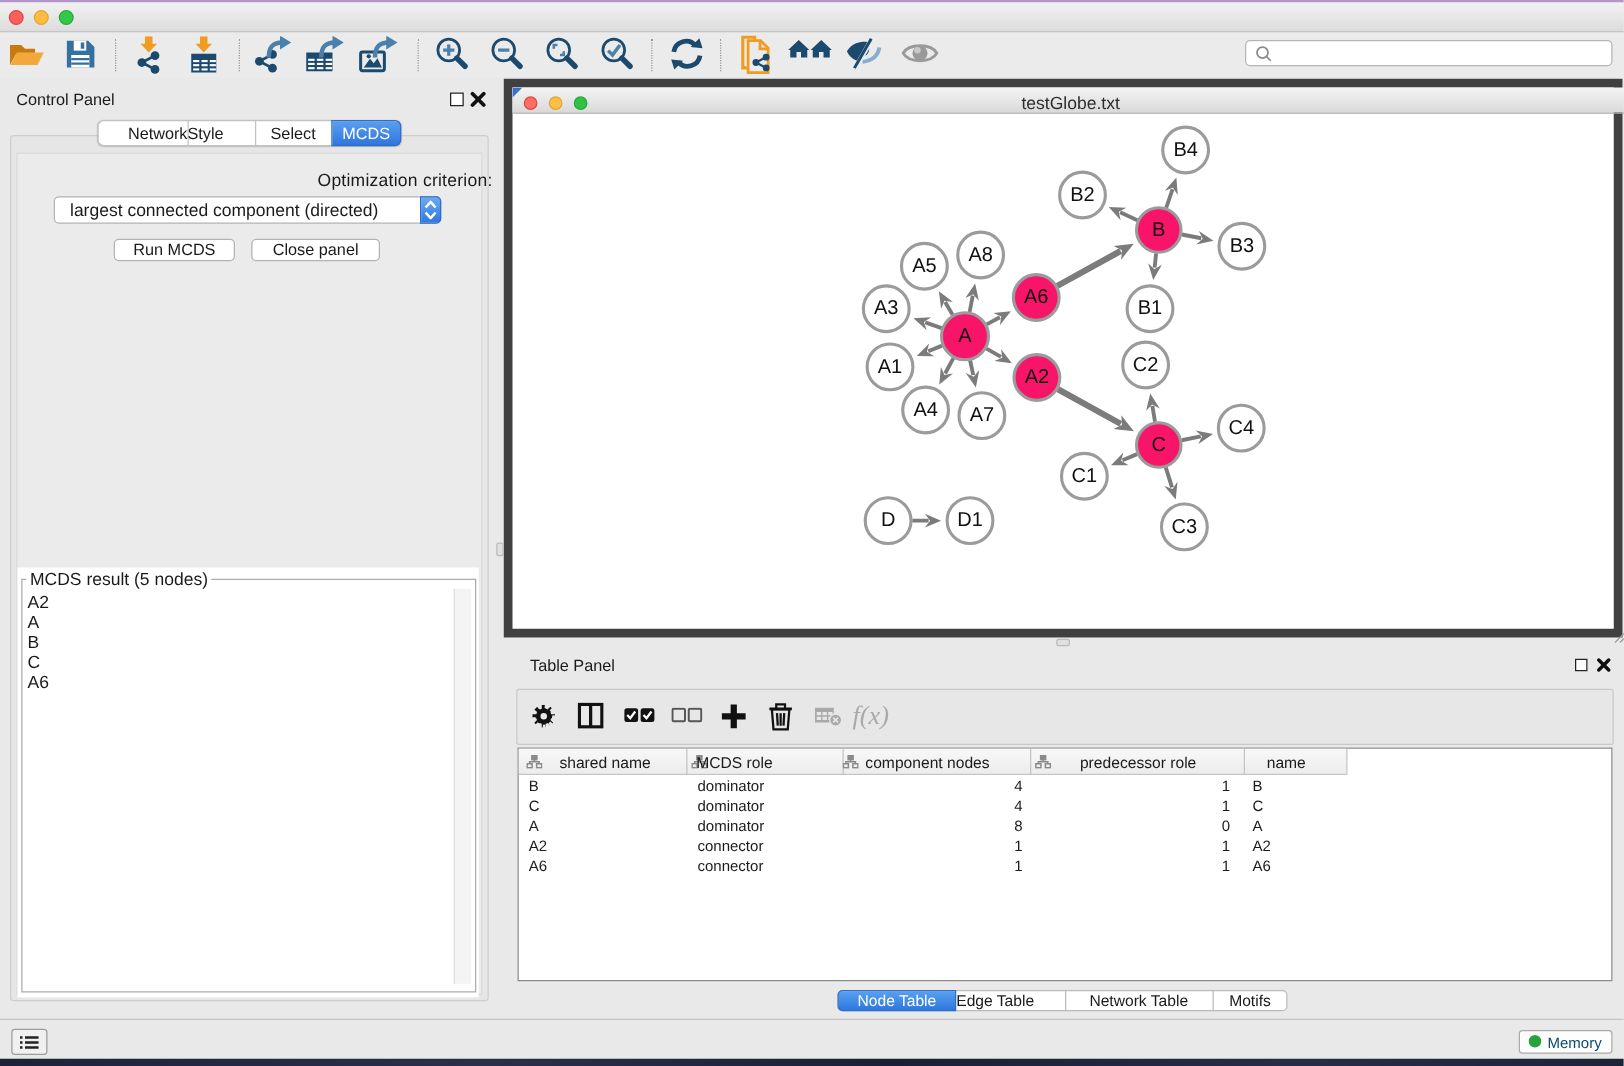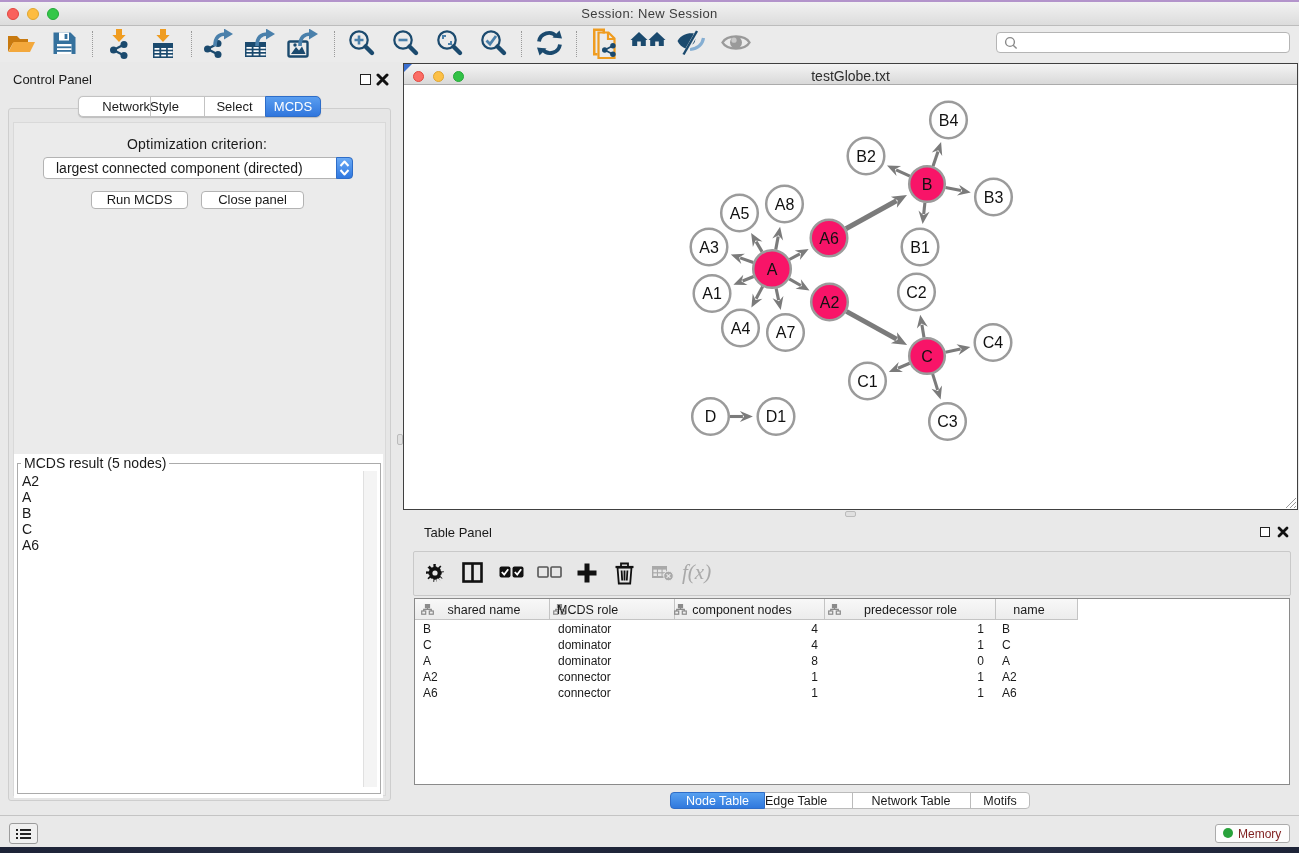--- a/index.html
+++ b/index.html
@@ -8,21 +8,20 @@
 .vsep{position:absolute;top:5px;height:26px;width:0;border-left:1px dotted #9a9a9a}
 .tl{border-radius:50%;position:absolute}
 </style></head>
 <body>
 
 <div class="abs" style="left:0;top:0;width:1299px;height:2px;background:#b394cb"></div>
 <div class="abs" style="left:0;top:2px;width:1299px;height:24px;background:linear-gradient(#f2f2f2,#dcdcdc);border-bottom:1px solid #bcbcbc">
 <div class="tl" style="left:7px;top:6px;width:12px;height:12px;background:#f9615c;border:1px solid #e1473f"></div>
 <div class="tl" style="left:27px;top:6px;width:12px;height:12px;background:#fdbc40;border:1px solid #e0a62f"></div>
 <div class="tl" style="left:47px;top:6px;width:12px;height:12px;background:#34c749;border:1px solid #24a939"></div>
-<div class="abs" style="left:0;top:4px;width:1299px;text-align:center;font-size:13px;letter-spacing:0.35px;color:#3c3c3c">Session: New Session</div>
 </div>
 <div class="abs" style="left:0;top:26px;width:1299px;height:36px;background:#ebebeb">
 <div class="vsep" style="left:92px"></div>
 <div class="vsep" style="left:191px"></div>
 <div class="vsep" style="left:334px"></div>
 <div class="vsep" style="left:521px"></div>
 <div class="vsep" style="left:576px"></div>
 <svg class="abs" style="left:6px;top:4px" width="30" height="27" viewBox="0 0 30 27">
       <path d="M2,6 h9 l3,3 h8 v4 H2 Z" fill="#c87a10"></path>
       <path d="M2,22 V8 h9 l3,3 h8 v2 H7 Z" fill="#c87a10"></path>
@@ -180,37 +179,37 @@
 <div class="abs" style="left:8px;top:46px;width:383px;height:693px;background:#e6e6e6;border:1px solid #cecece;border-radius:3px"></div>
 <div class="abs" style="left:13px;top:60px;width:373px;height:674px;background:#ebebeb;border:1px solid #d9d9d9"></div>
 <div class="abs" style="left:78px;top:34px;width:243px;height:21px;background:#fff;border:1px solid #c3c3c3;border-radius:5px;box-shadow:0 0.5px 1px rgba(0,0,0,0.18)"></div>
 <div class="abs" style="left:150px;top:34px;width:1px;height:21px;background:#c3c3c3"></div>
 <div class="abs" style="left:204px;top:34px;width:1px;height:21px;background:#c3c3c3"></div>
 <div class="abs" style="left:265px;top:34px;width:56px;height:21px;background:linear-gradient(#5a9ef0,#3076dd);border:1px solid #2e6dc8;border-radius:0 5px 5px 0"></div>
 <div class="abs" style="left:78px;top:37px;width:72px;text-align:right;font-size:13px">Network</div>
 <div class="abs" style="left:150px;top:37px;width:54px;text-align:left;font-size:13px">Style</div>
 <div class="abs" style="left:204px;top:37px;width:61px;text-align:center;font-size:13px">Select</div>
 <div class="abs" style="left:265px;top:37px;width:56px;text-align:center;font-size:13px;color:#fff">MCDS</div>
-<div class="abs" style="left:0;top:74px;width:394px;text-align:center;font-size:14px;letter-spacing:0.2px">Optimization criterion:</div>
+<div class="abs" style="left:0;top:74px;width:394px;text-align:right;font-size:14px;letter-spacing:0.2px">Optimization criterion:</div>
 <div class="abs" style="left:43px;top:95px;width:310px;height:22px;background:#fff;border:1px solid #b3b3b3;border-radius:4px"></div>
 <div class="abs" style="left:336px;top:95px;width:17px;height:22px;background:linear-gradient(#6aaaf5,#2f78e0);border-radius:0 4px 4px 0;border:1px solid #2e6dc8"></div>
 <svg class="abs" style="left:338px;top:98px" width="13" height="16" viewBox="0 0 13 16">
       <path d="M2.5,6 L6.5,1.5 L10.5,6" stroke="#fff" stroke-width="2" fill="none" stroke-linejoin="round"></path>
       <path d="M2.5,10 L6.5,14.5 L10.5,10" stroke="#fff" stroke-width="2" fill="none" stroke-linejoin="round"></path>
     </svg>
 <div class="abs" style="left:56px;top:98px;font-size:14px">largest connected component (directed)</div>
 <div class="abs" style="left:91px;top:129px;width:97px;height:18px;background:#fff;border:1px solid #b3b3b3;border-radius:4px;text-align:center;font-size:13px;line-height:16px">Run MCDS</div>
 <div class="abs" style="left:201px;top:129px;width:103px;height:18px;background:#fff;border:1px solid #b3b3b3;border-radius:4px;text-align:center;font-size:13px;line-height:16px">Close panel</div>
 <div class="abs" style="left:14px;top:392px;width:369px;height:344px;background:#fff"></div>
 <div class="abs" style="left:17px;top:401px;width:364px;height:331px;border:1px solid #ababab"></div>
 <div class="abs" style="left:21px;top:393px;background:#fff;padding:0 3px;font-size:14px">MCDS result (5 nodes)</div>
 <div class="abs" style="left:363px;top:409px;width:14px;height:316px;background:#f4f4f4;border-left:1px solid #e0e0e0"></div>
 <div class="abs" style="left:22px;top:411px;font-size:14px;line-height:16px">A2<br>A<br>B<br>C<br>A6</div>
 </div>
-<div class="abs" style="left:403px;top:63px;width:895px;height:447px;border:1px solid #404040;background:#fff">
+<div class="abs" style="left:403px;top:63px;width:895px;height:447px;border:7px solid #404040;background:#fff">
 <div class="abs" style="left:0;top:0;width:893px;height:21px;background:linear-gradient(#f4f4f4,#d9d9d9);border-bottom:1px solid #ababab"></div>
 <svg class="abs" style="left:0;top:0" width="12" height="12" viewBox="0 0 12 12">
       <path d="M0,0 H8 L0,8 Z" fill="#3a6fd0"></path>
     </svg>
 <div class="tl" style="left:9px;top:6.5px;width:11px;height:11px;background:#fb6d65;border:1px solid #e1473f"></div>
 <div class="tl" style="left:29px;top:6.5px;width:11px;height:11px;background:#fcc046;border:1px solid #e0a62f"></div>
 <div class="tl" style="left:49px;top:6.5px;width:11px;height:11px;background:#32c146;border:1px solid #24a939"></div>
 <div class="abs" style="left:0;top:4px;width:893px;text-align:center;font-size:14px;color:#2d2d2d">testGlobe.txt</div>
 <svg class="abs" style="left:879px;top:431px" width="14" height="14" viewBox="0 0 14 14">
       <g stroke="#9a9a9a" stroke-width="1">
@@ -454,13 +453,13 @@
       <line x1="4" y1="10" x2="15" y2="10"></line>
     </g>
     <g fill="#222">
       <rect x="0" y="1" width="2" height="2"></rect>
       <rect x="0" y="5" width="2" height="2"></rect>
       <rect x="0" y="9" width="2" height="2"></rect>
     </g>
   </svg>
 <div class="abs" style="left:1215px;top:824px;width:75px;height:19px;background:#fdfdfd;border:1px solid #ababab;border-radius:3px"></div>
 <div class="tl" style="left:1223px;top:828px;width:10px;height:10px;background:#28a23b"></div>
-<div class="abs" style="left:1238px;top:827px;font-size:12px;color:#7f1d1d">Memory</div>
+<div class="abs" style="left:1238px;top:827px;font-size:12px;color:#0c4a6e">Memory</div>
 <div class="abs" style="left:0;top:847px;width:1299px;height:6px;background:linear-gradient(90deg,#1d2337,#2a3147 30%,#1a2033 55%,#272e44 80%,#1d2337)"></div>
 </body></html>

